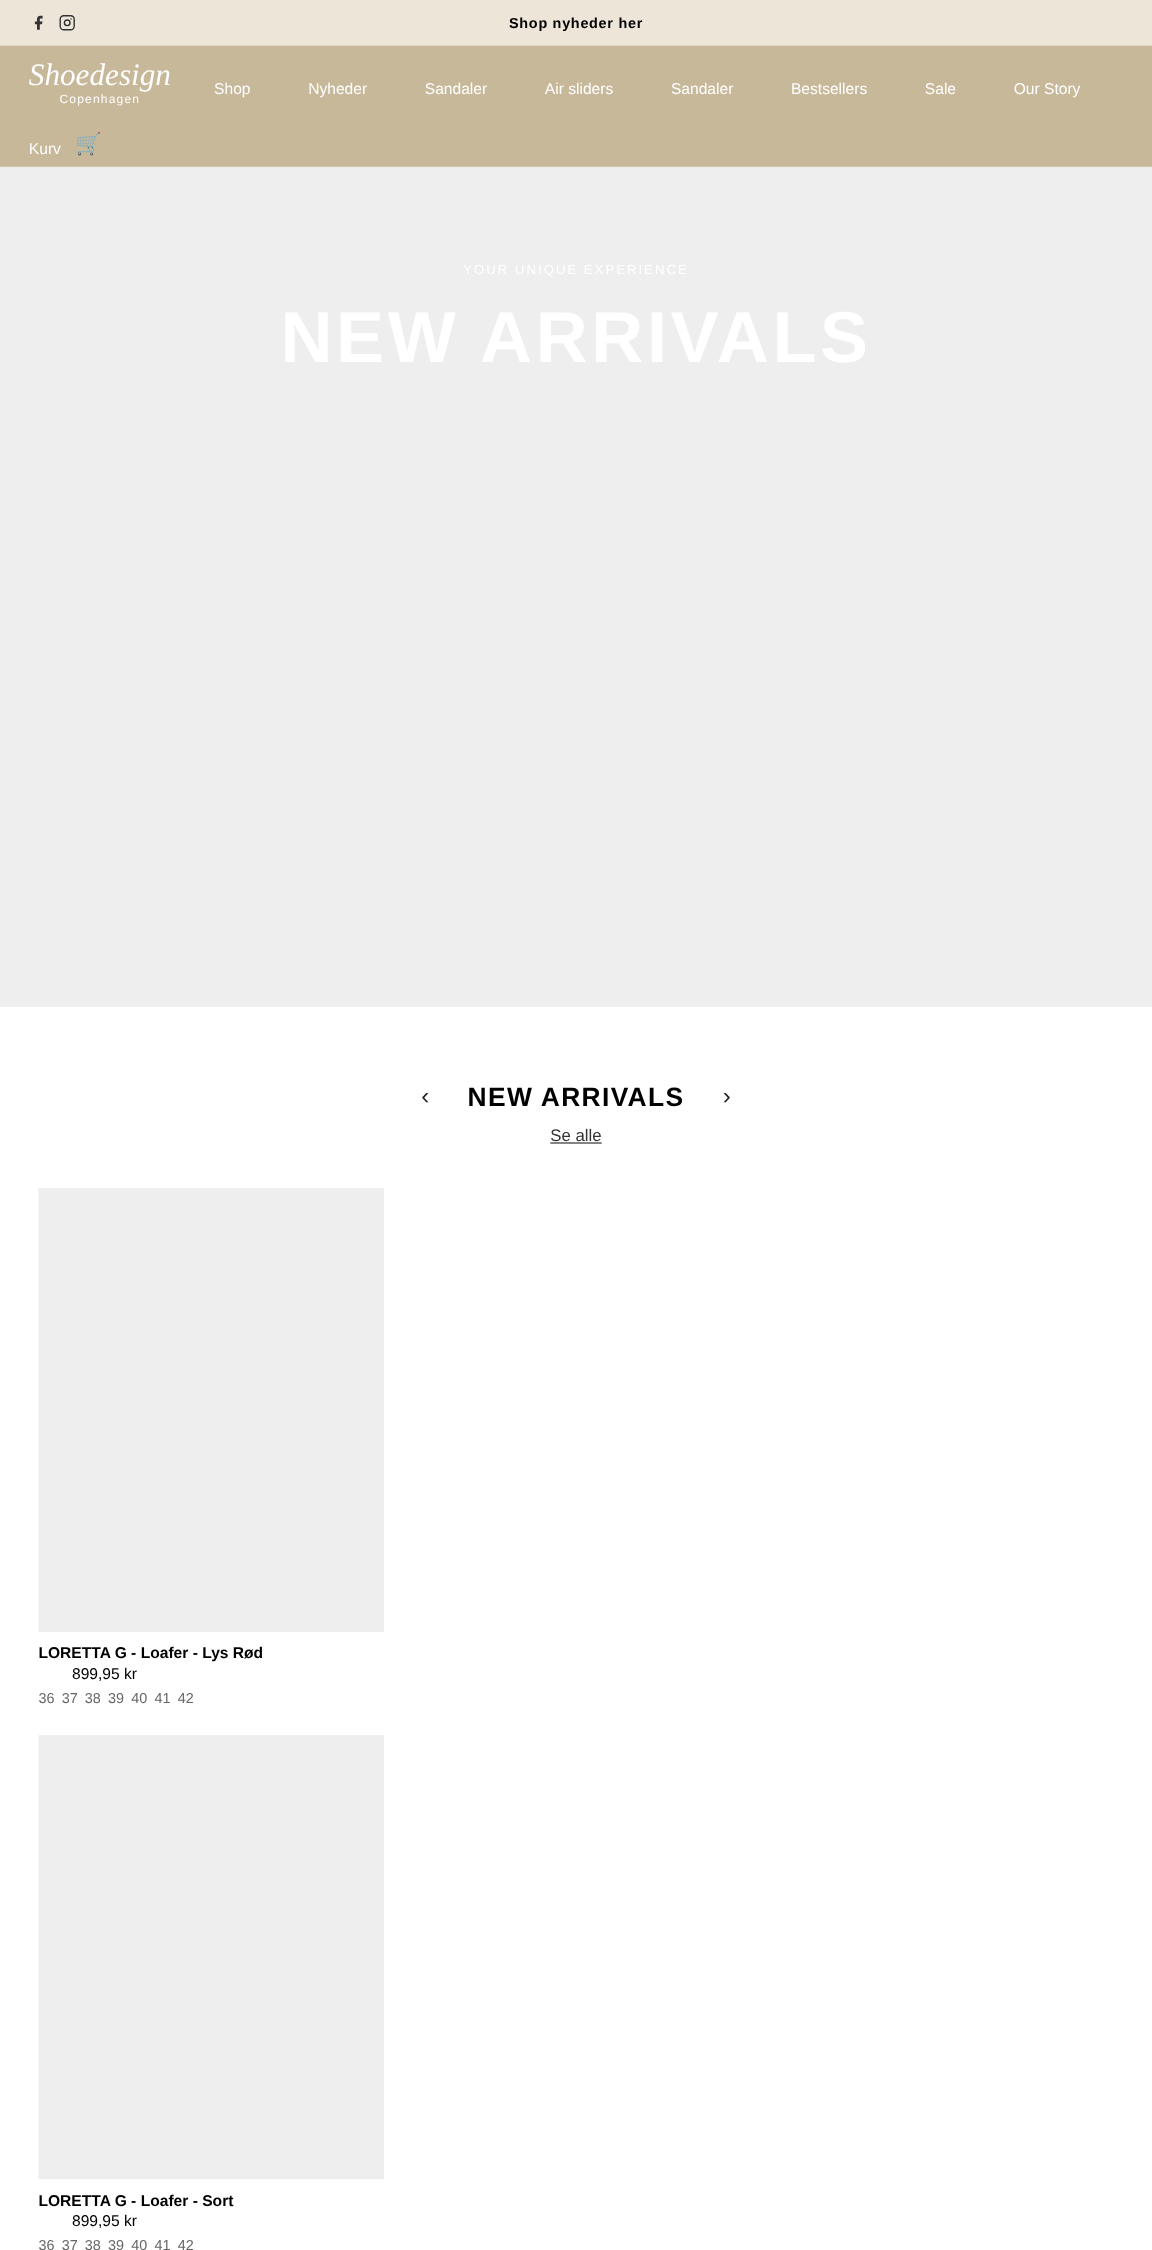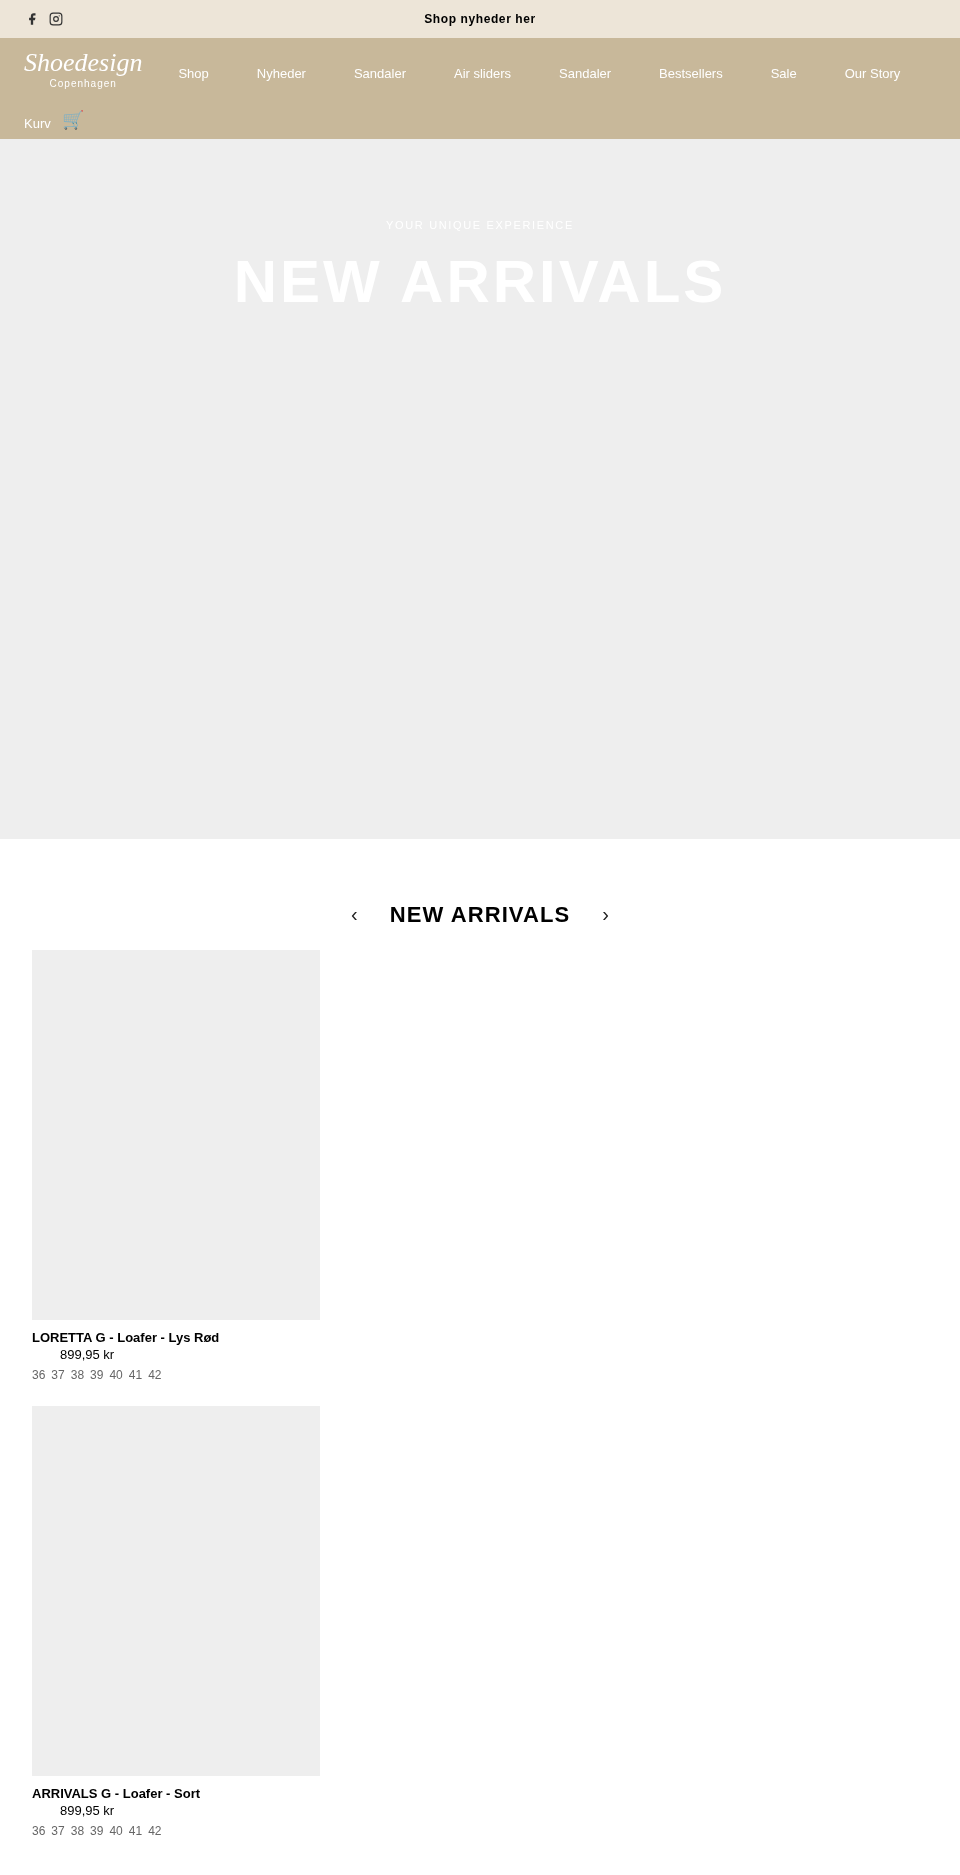--- a/index.html
+++ b/index.html
@@ -237,41 +237,42 @@
   <div class="hero-subtitle">YOUR UNIQUE EXPERIENCE</div>
   <h1 class="hero-title">NEW ARRIVALS</h1>
 </section>
 
 <section class="new-arrivals-section">
   <div class="section-header">
     <button class="nav-arrow">‹</button>
     <h2 class="section-title">NEW ARRIVALS</h2>
     <button class="nav-arrow">›</button>
   </div>
+  <a class="see-all-link">Se alle</a>
 
   <div class="product-grid">
 
     <div class="product-card">
       <div class="product-image"></div>
       <div class="product-name">LORETTA G - Loafer - Lys Rød</div>
       <div class="product-price">899,95 kr</div>
       <div class="product-sizes">
         <span class="size-item">36</span>
         <span class="size-item">37</span>
         <span class="size-item">38</span>
         <span class="size-item">39</span>
         <span class="size-item">40</span>
         <span class="size-item">41</span>
         <span class="size-item">42</span>
       </div>
     </div>
 
     <div class="product-card">
       <div class="product-image"></div>
-      <div class="product-name">ARRIVALS G - Loafer - Sort</div>
+      <div class="product-name">LORETTA G - Loafer - Sort</div>
       <div class="product-price">899,95 kr</div>
       <div class="product-sizes">
         <span class="size-item">36</span>
         <span class="size-item">37</span>
         <span class="size-item">38</span>
         <span class="size-item">39</span>
         <span class="size-item">40</span>
         <span class="size-item">41</span>
         <span class="size-item">42</span>
       </div>

